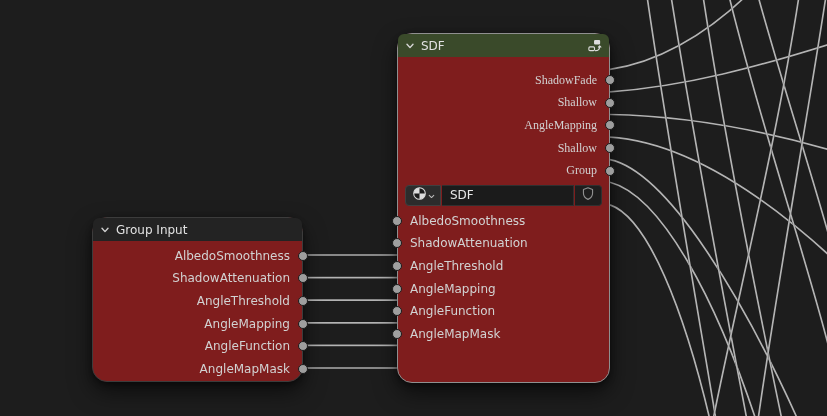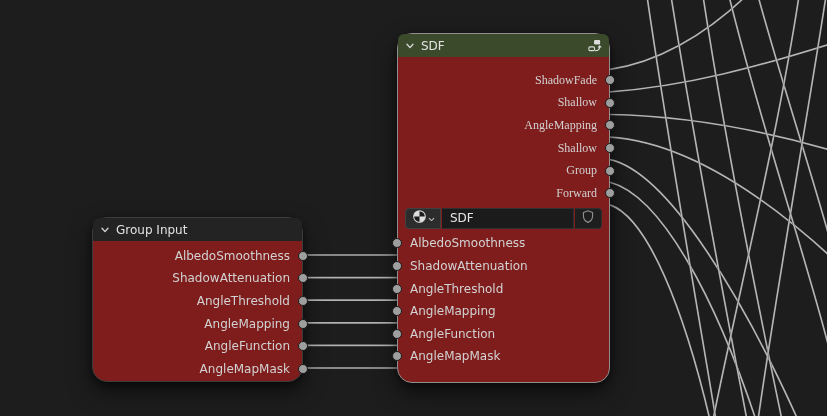--- a/index.html
+++ b/index.html
@@ -167,24 +167,20 @@
       <span class="socket so"></span>
     </div>
     <div class="row out">
       <span class="lbl">Shallow</span>
       <span class="socket so"></span>
     </div>
     <div class="row out">
       <span class="lbl">Group</span>
       <span class="socket so"></span>
     </div>
-    <div class="row out">
-      <span class="lbl">Forward</span>
-      <span class="socket so"></span>
-    </div>
   </div>
 
   <div class="idrow">
     <button class="browse">
       <span>
         <svg width="15" height="15" viewBox="0 0 16 16">
           <circle cx="8" cy="8" r="6.2" fill="#1b1b1b" stroke="#dddddd" stroke-width="1.1"></circle>
           <path d="M8,8 L8,1.8 A6.2,6.2 0 0 0 1.8,8 Z" fill="#dddddd"></path>
           <path d="M8,8 L8,14.2 A6.2,6.2 0 0 0 14.2,8 Z" fill="#dddddd"></path>
         </svg>

